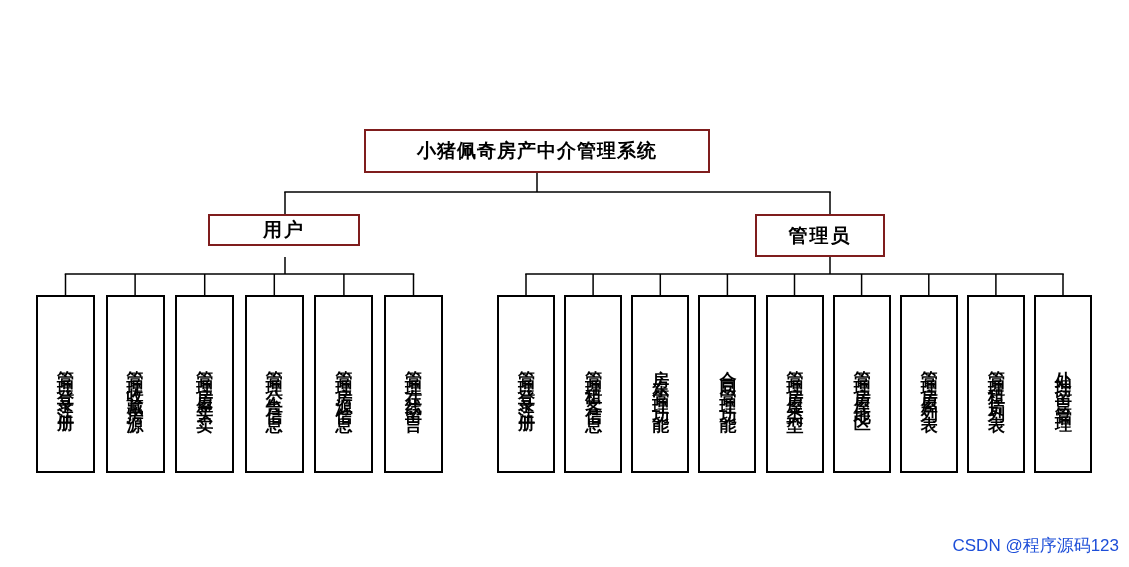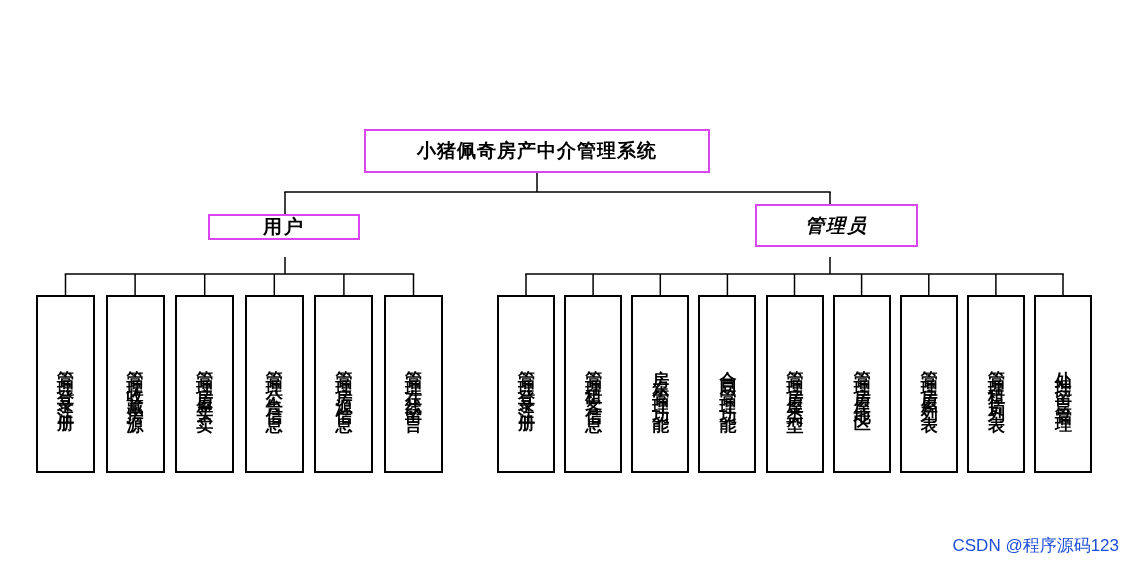--- a/index.html
+++ b/index.html
@@ -13,32 +13,32 @@
   }
   .connectors {
     position: absolute;
     left: 0; top: 0;
     width: 1129px; height: 567px;
     pointer-events: none;
   }
   .node {
     position: absolute;
     box-sizing: border-box;
-    border: 2px solid #d946ef;
+    border: 2px solid #7f1d1d;
     background: #ffffff;
     color: #000000;
     font-weight: bold;
     display: flex;
     align-items: center;
     justify-content: center;
     text-align: center;
   }
   .root-box   { left: 364px; top: 129px; width: 346px; height: 44px; font-size: 19px; letter-spacing: 1px; }
-  .user-box   { left: 208px; top: 214px; width: 152px; height: 26px; font-size: 19px; letter-spacing: 2px; }
-  .admin-box  { left: 755px; top: 204px; width: 163px; height: 43px; font-size: 19px; letter-spacing: 2px; font-style: italic; }
+  .user-box   { left: 208px; top: 214px; width: 152px; height: 32px; font-size: 19px; letter-spacing: 2px; }
+  .admin-box  { left: 755px; top: 214px; width: 130px; height: 43px; font-size: 19px; letter-spacing: 2px; }
   .leaf-group {
     position: absolute;
     top: 295px;
     height: 178px;
     display: flex;
     justify-content: space-between;
   }
   .group-user  { left: 36px;  width: 407px; }
   .group-admin { left: 497px; width: 595px; }
   .leaf {

